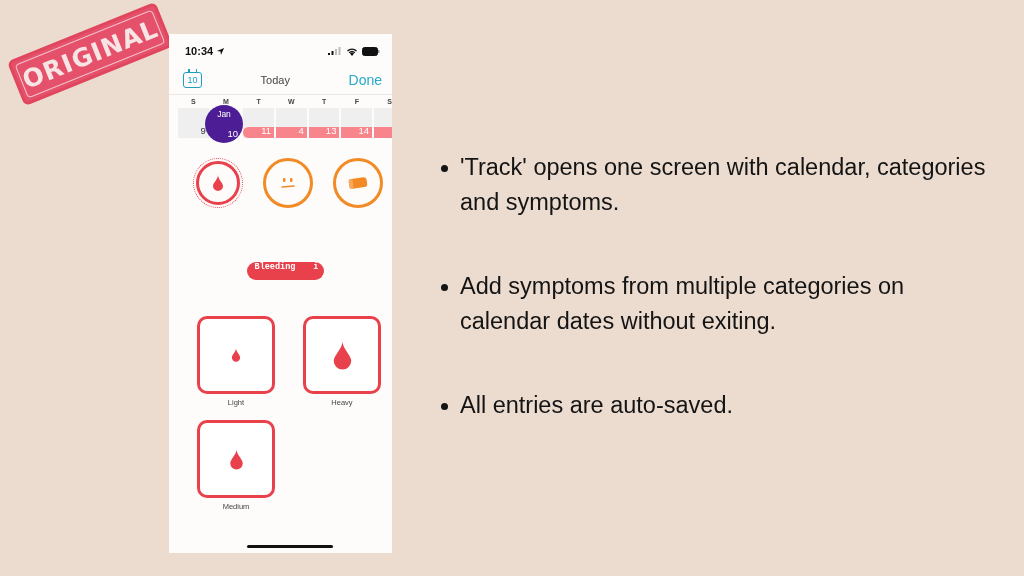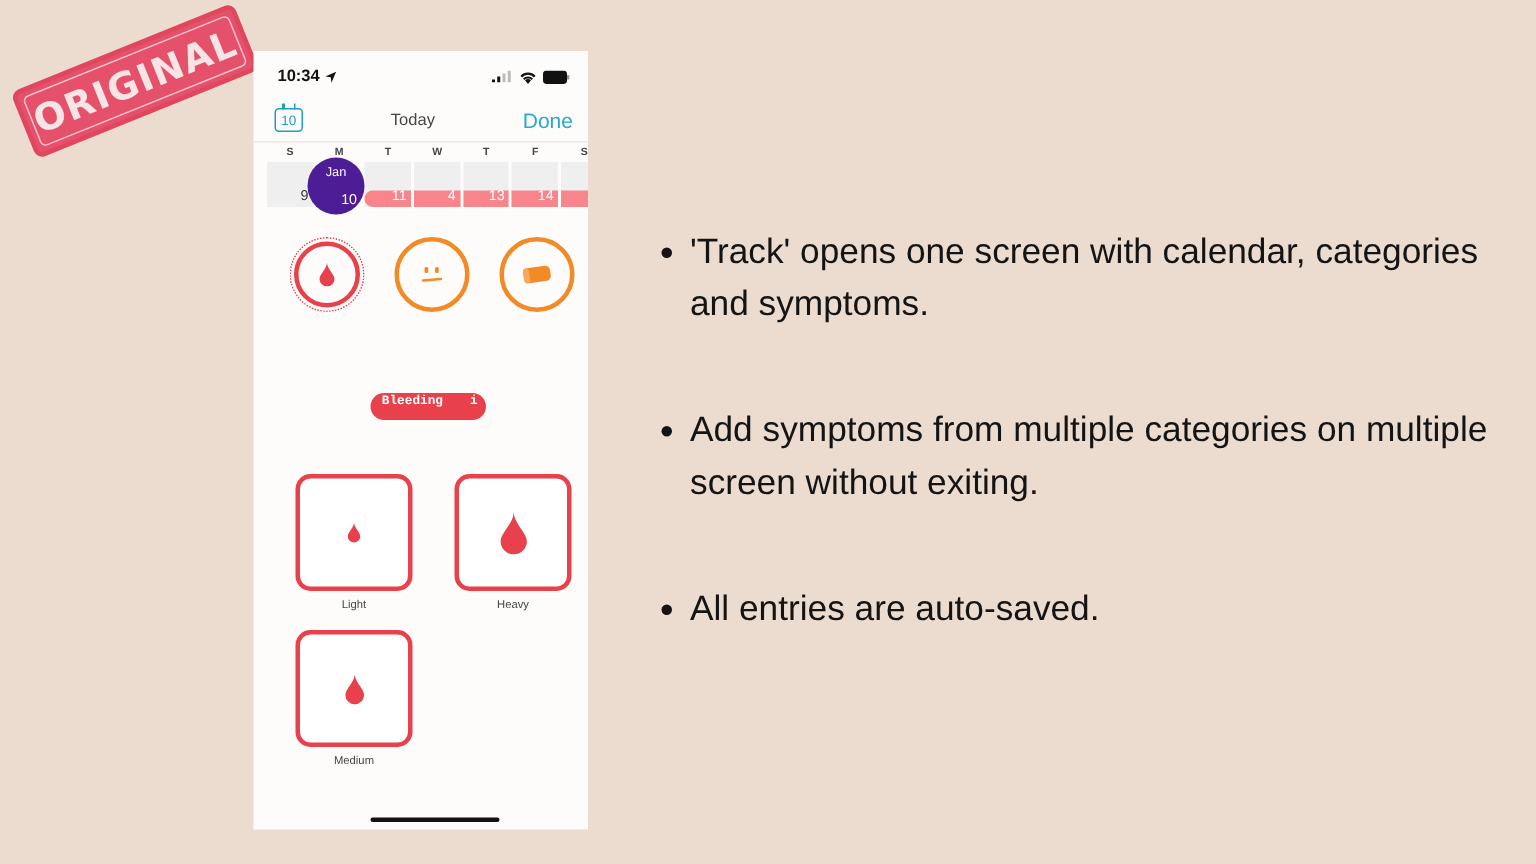--- a/index.html
+++ b/index.html
@@ -200,15 +200,15 @@
       </div>
       <span class="lbl">Medium</span>
     </div>
   </div>
 
   <div class="homebar"></div>
 </div>
 
 <ul class="bullets">
   <li>'Track' opens one screen with calendar, categories and symptoms.</li>
-  <li>Add symptoms from multiple categories on multiple screen without exiting.</li>
+  <li>Add symptoms from multiple categories on calendar dates without exiting.</li>
   <li>All entries are auto-saved.</li>
 </ul>
 
 </body></html>

